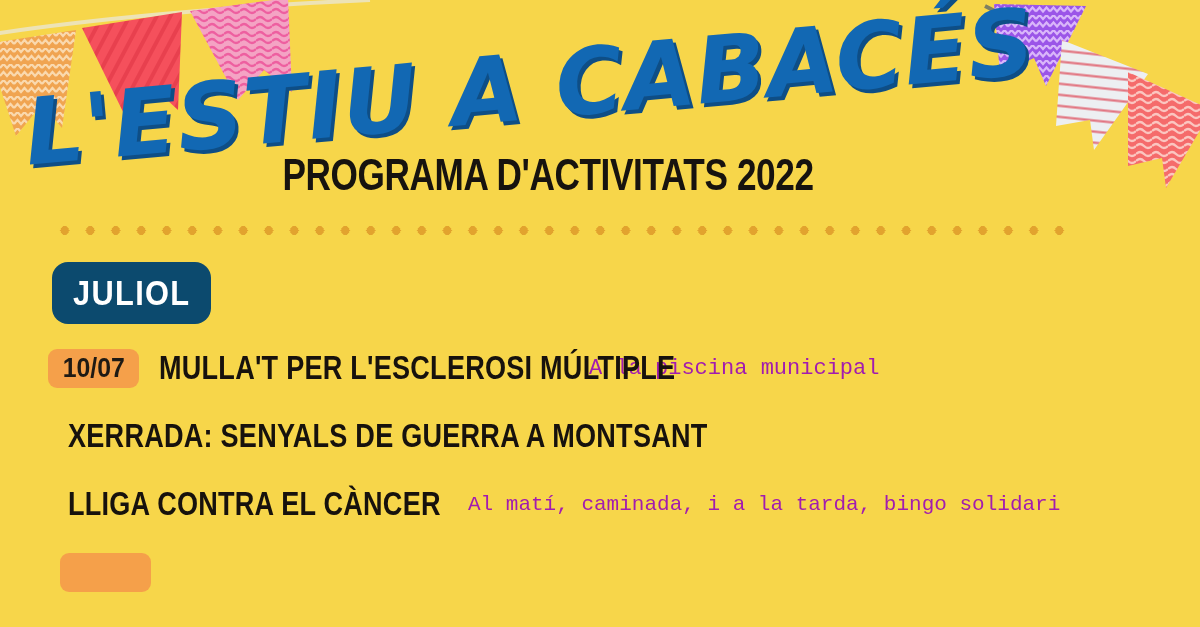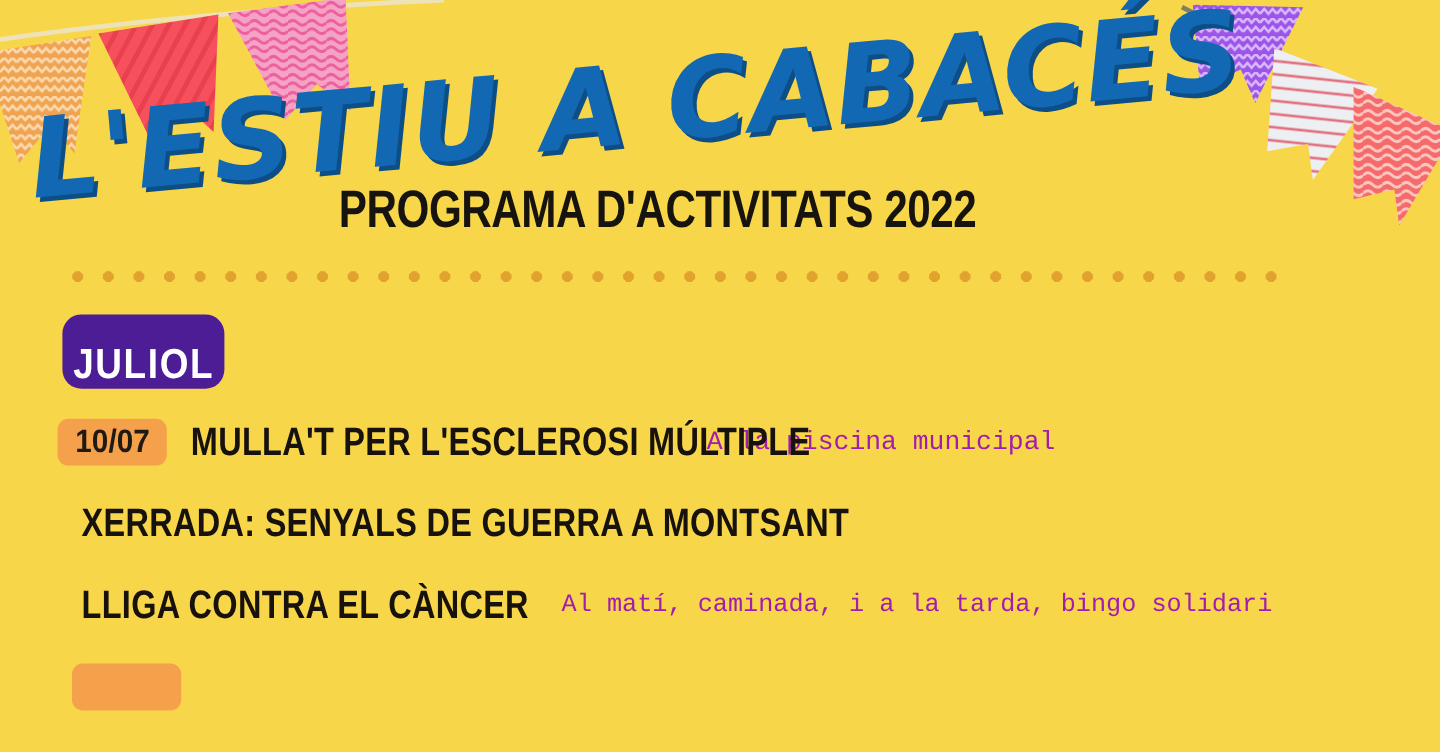--- a/index.html
+++ b/index.html
@@ -47,24 +47,24 @@
   .divider{
     position:absolute;left:52px;top:226px;width:1024px;height:9px;
     background-image:radial-gradient(circle closest-side,#E2A32E 99%,transparent 100%);
     background-size:25.5px 9px;
     background-repeat:repeat-x;
   }
 
   
   .month-badge{
     position:absolute;left:52px;top:262px;
-    width:135px;height:62px;
-    background:#4c1d95;
+    width:159px;height:62px;
+    background:#0c4a6e;
     border-radius:16px;
-    display:flex;align-items:flex-end;justify-content:center;
+    display:flex;align-items:center;justify-content:center;
   }
   .month-badge span{
     font-family:"Liberation Sans Narrow","Liberation Sans",sans-serif;
     font-weight:bold;font-size:35px;color:#FFFFFF;
     letter-spacing:1.5px;
     transform:scaleX(0.88);
   }
 
   
   .events{position:absolute;left:0;top:344px;width:1200px;}

